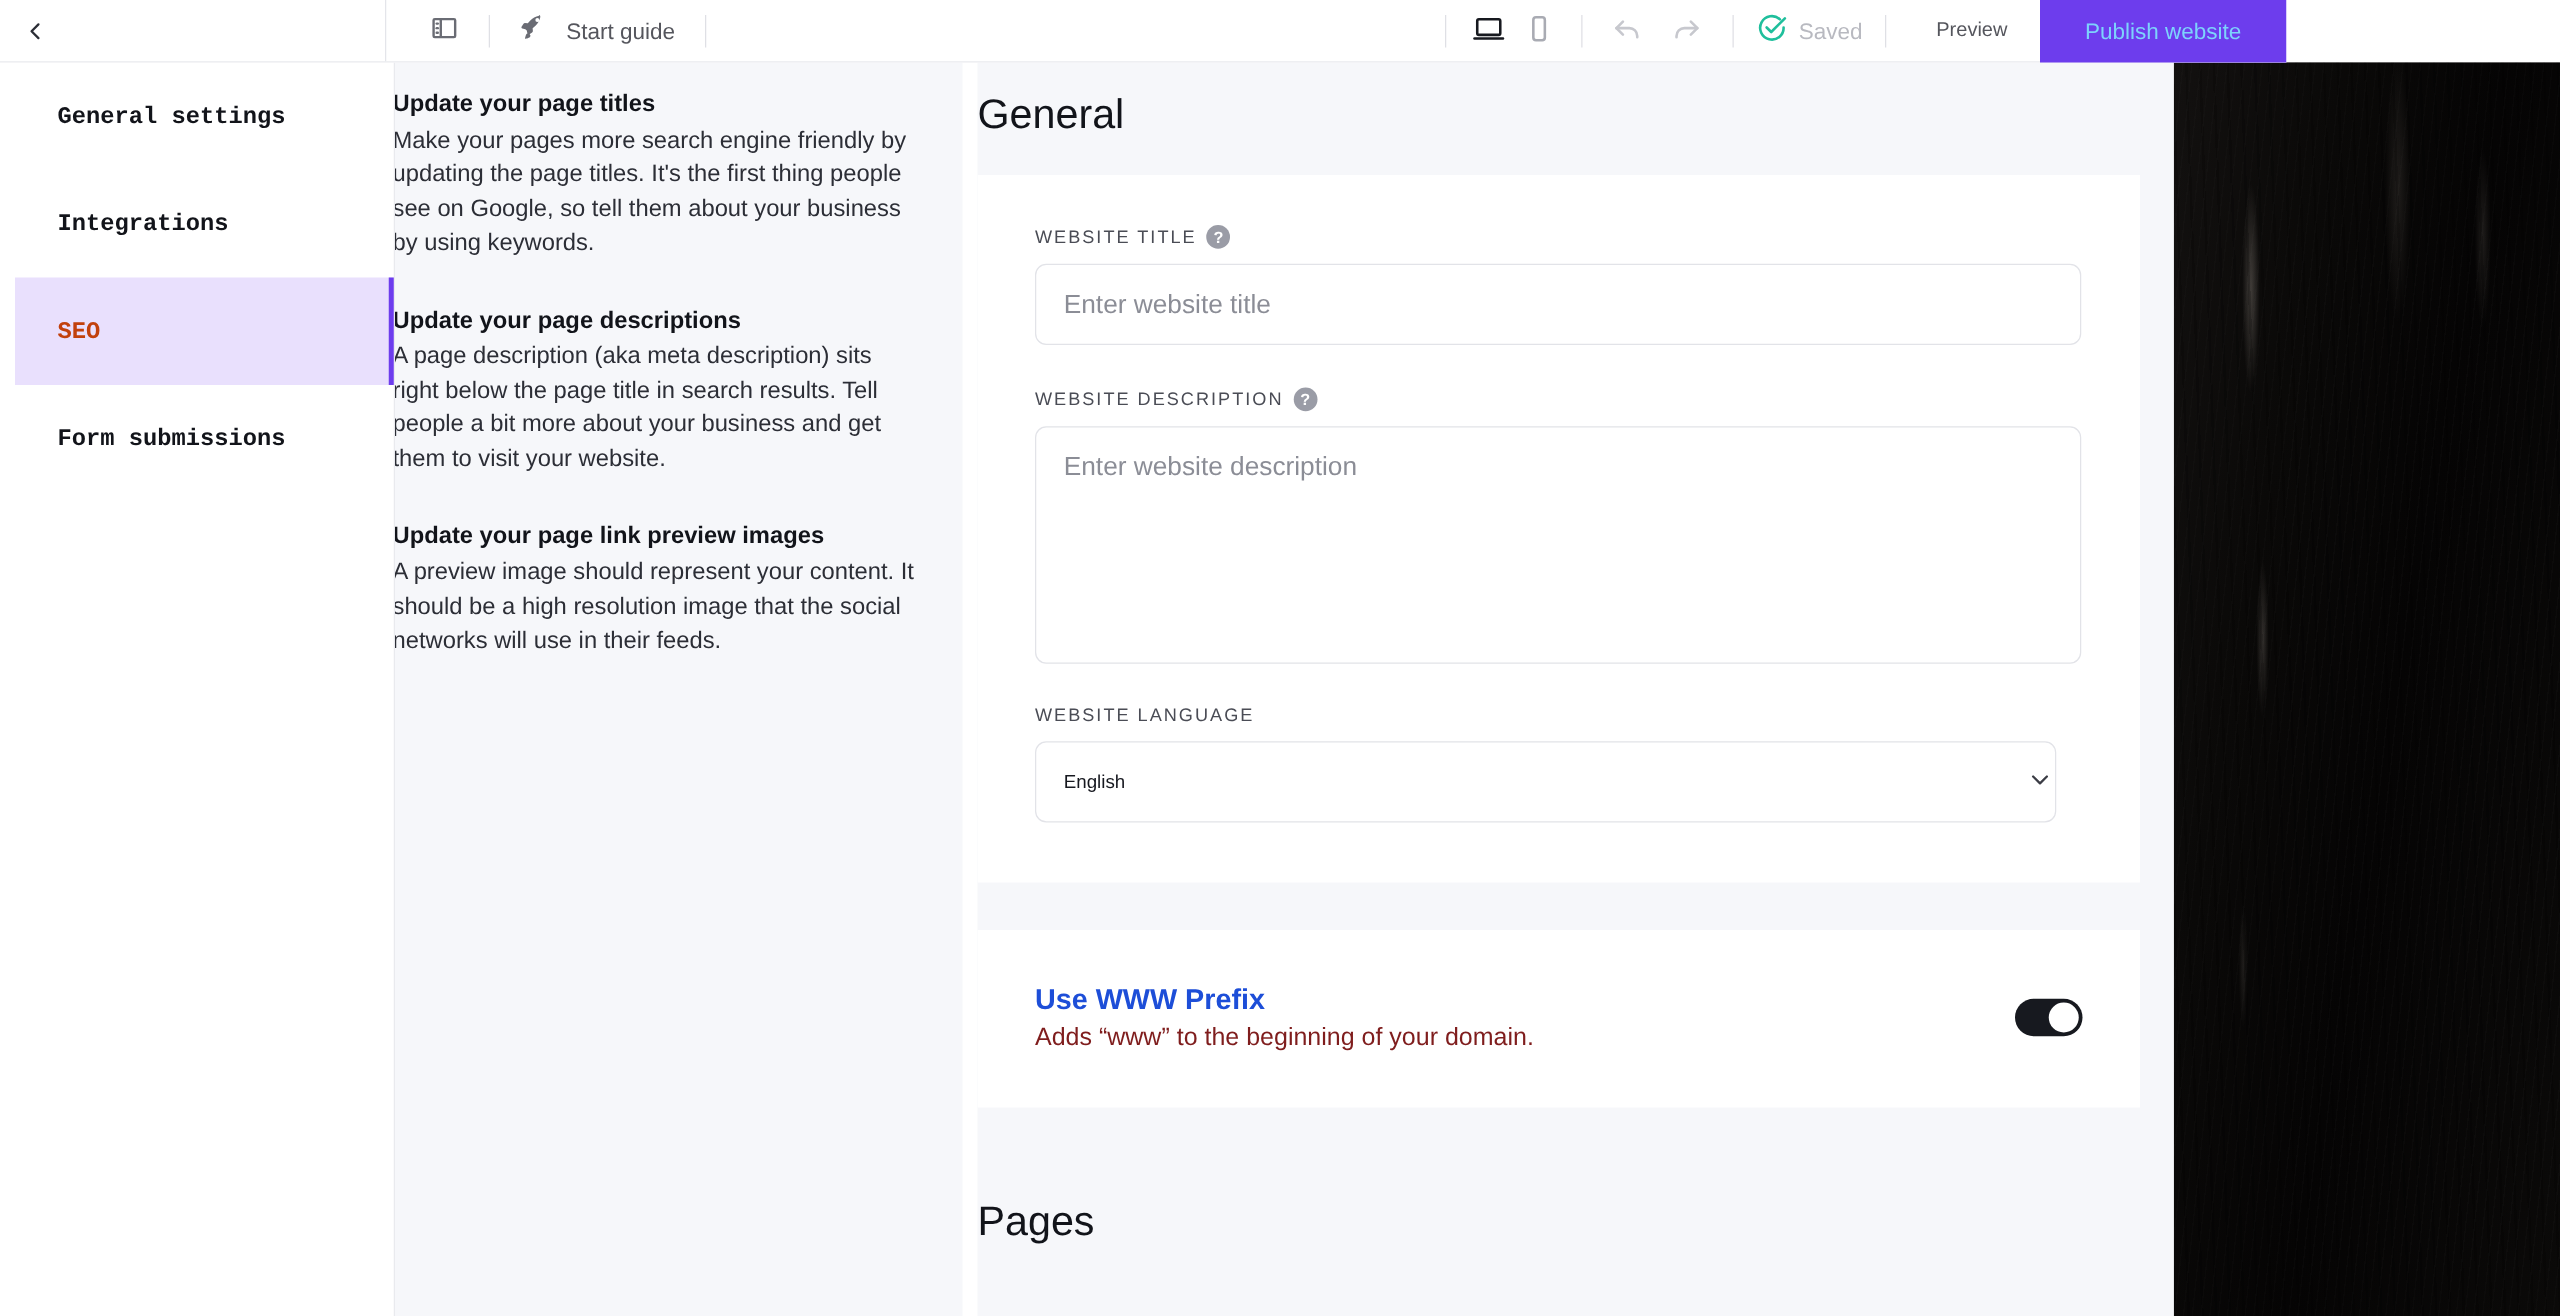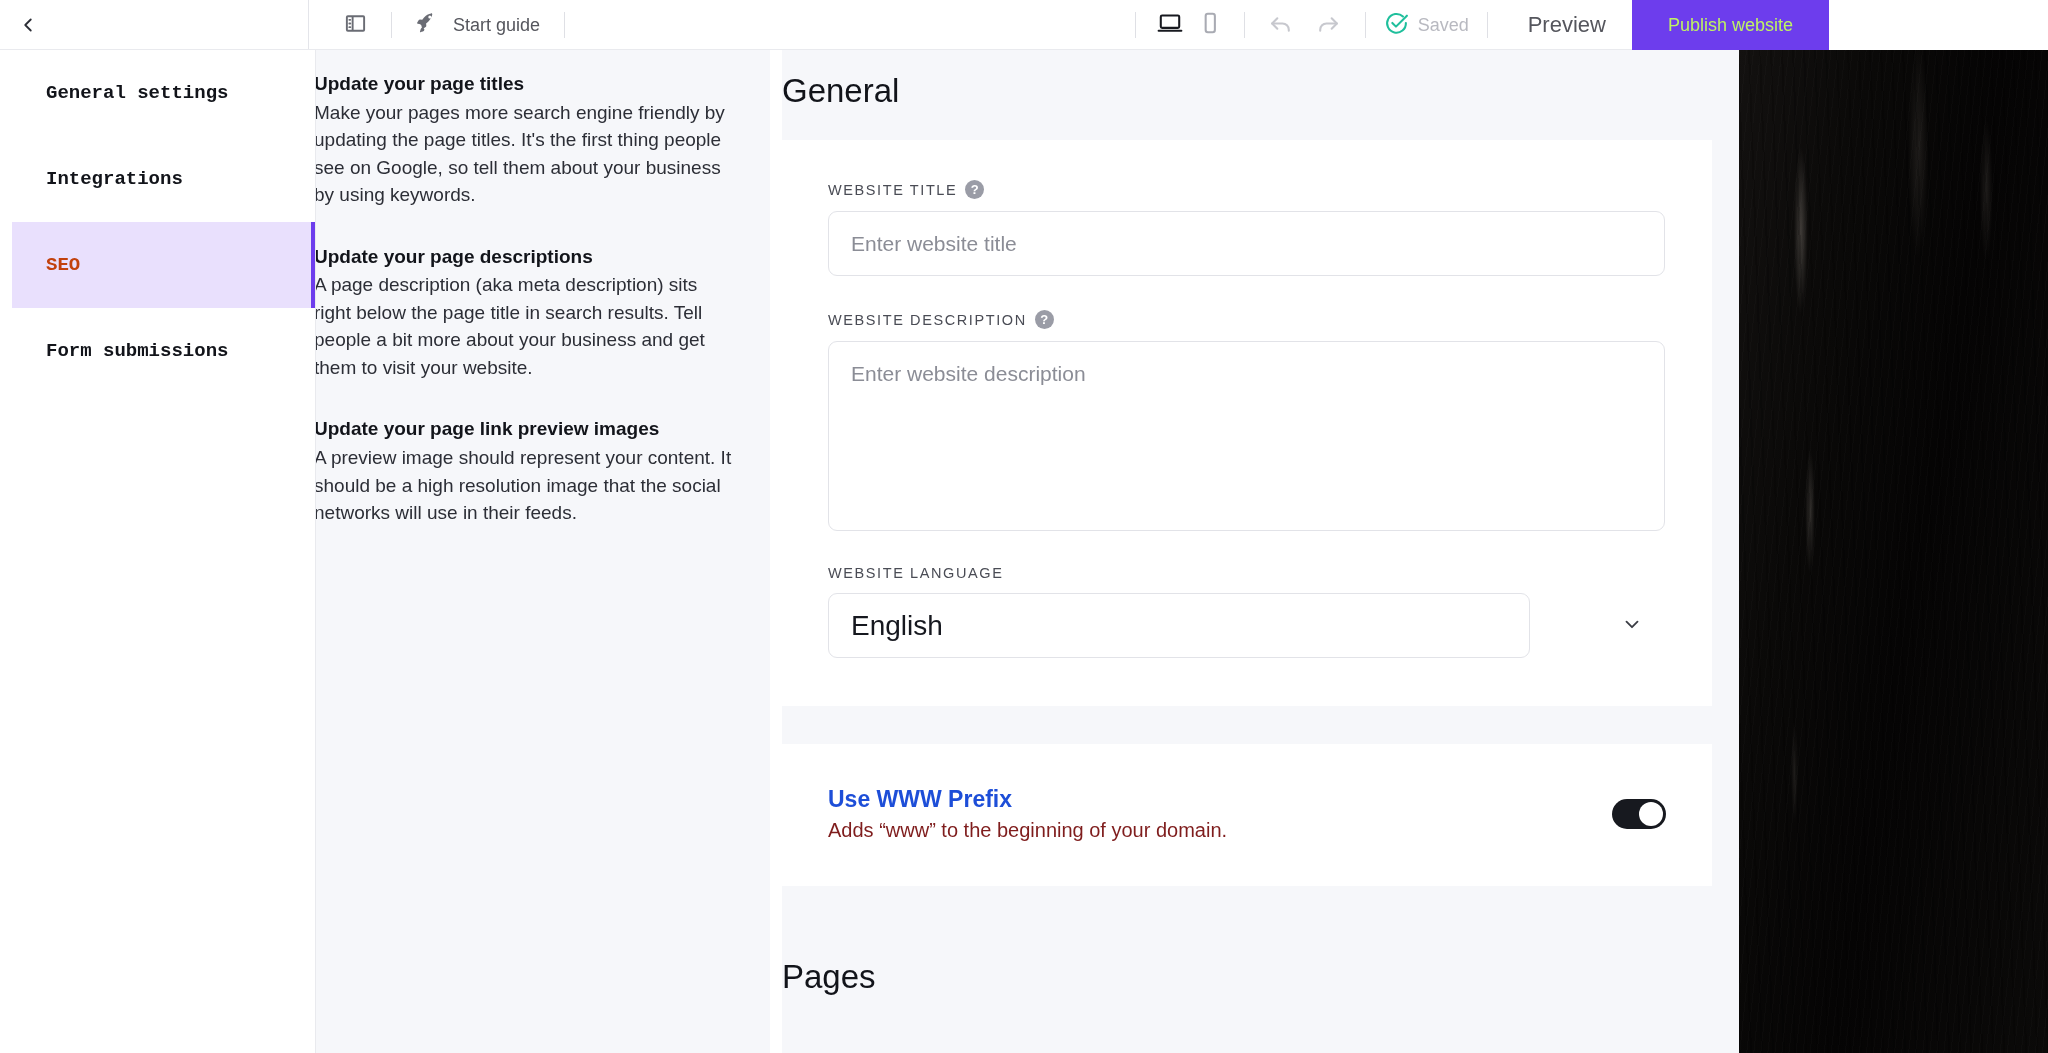--- a/index.html
+++ b/index.html
@@ -92,31 +92,31 @@
   .tb-saved {
     display: flex; align-items: center; gap: 9px;
     padding: 0 4px;
     height: 50px;
   }
   .tb-saved-label {
     font-size: 18px;
     color: #b8b9c0;
   }
   .tb-preview {
-    font-size: 22px;
+    font-size: 16px;
     color: #55565d;
     padding: 0 26px;
     height: 50px;
     display: flex; align-items: center;
     cursor: pointer;
     white-space: nowrap;
   }
   .tb-publish {
     background: #6d3ded;
-    color: #bef264;
+    color: #7dd3fc;
     font-size: 18px;
     height: 50px;
     display: flex; align-items: center; justify-content: center;
     padding: 0 36px;
     cursor: pointer;
     white-space: nowrap;
   }
 
   
   .sidebar {
@@ -265,29 +265,29 @@
   }
   .txtarea::placeholder { color: #8b8d96; }
   .gap-lg { height: 34px; }
 
   .selectwrap {
     position: relative;
     width: 837px;
     height: 65px;
   }
   .selectbox {
-    width: 702px;
+    width: 817px;
     height: 65px;
     border: 1px solid #e2e3e8;
     border-radius: 9px;
     background: #ffffff;
     display: flex;
     align-items: center;
     padding: 0 22px;
-    font-size: 28px;
+    font-size: 15px;
     color: #16181f;
     cursor: pointer;
   }
   .chev {
     position: absolute;
     right: 22px;
     top: 50%;
     transform: translateY(-50%);
     pointer-events: none;
   }

